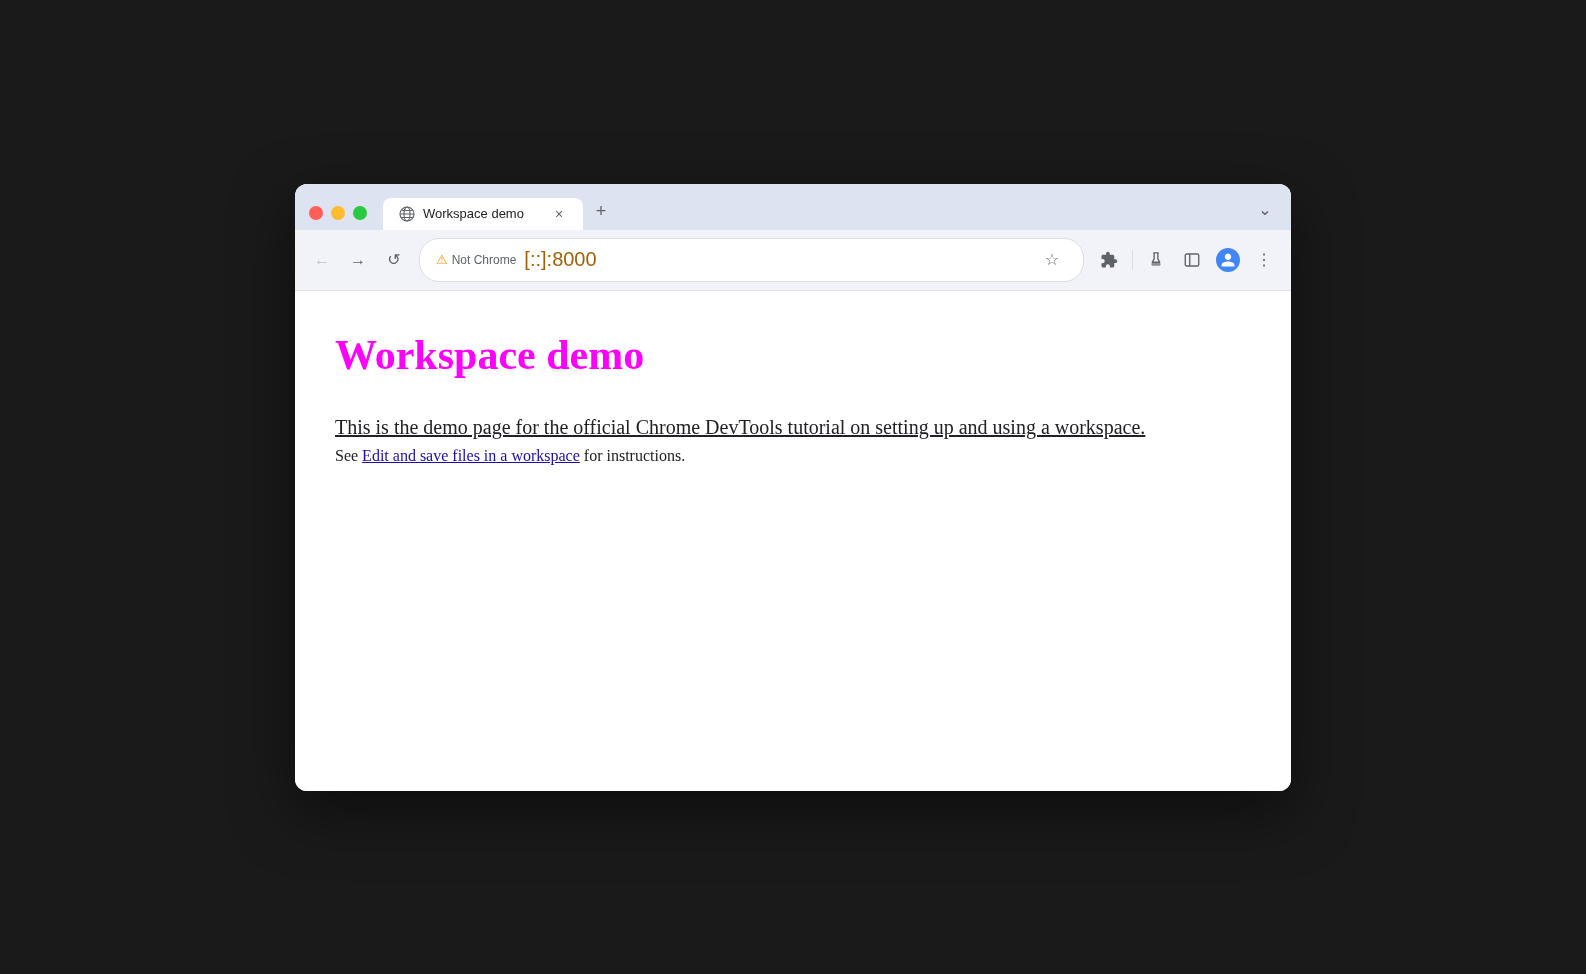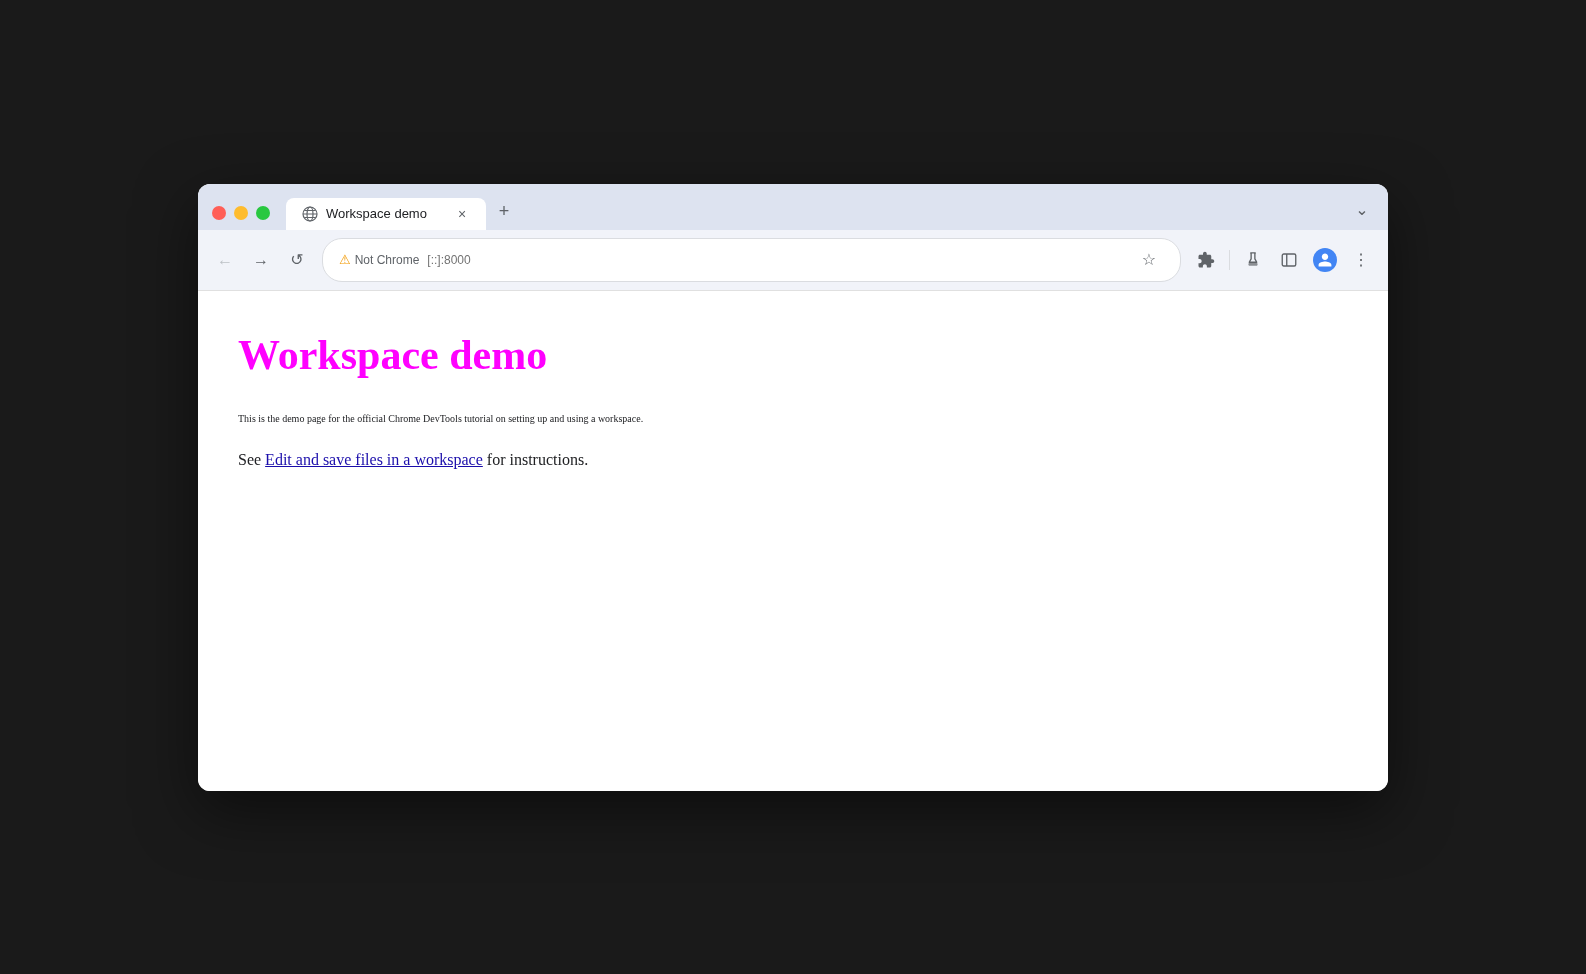--- a/index.html
+++ b/index.html
@@ -7,21 +7,21 @@
     body {
       background: #1a1a1a;
       display: flex;
       justify-content: center;
       align-items: center;
       min-height: 100vh;
       font-family: -apple-system, BlinkMacSystemFont, 'Segoe UI', sans-serif;
     }
 
     .browser-window {
-      width: 1190px;
+      width: 996px;
       background: #ffffff;
       border-radius: 12px;
       overflow: hidden;
       box-shadow: 0 20px 60px rgba(0,0,0,0.5);
     }
 
     
     .tab-bar {
       background: #dde3f0;
       padding: 10px 10px 0 10px;
@@ -170,22 +170,22 @@
       font-size: 12px;
       white-space: nowrap;
     }
 
     .warning-icon {
       color: #f29900;
       font-size: 13px;
     }
 
     .url-text {
-      color: #737373;
-      font-size: 12px;
+      color: #a16207;
+      font-size: 20px;
     }
 
     .address-actions {
       margin-left: auto;
       display: flex;
       align-items: center;
       gap: 2px;
     }
 
     .toolbar-btn {
@@ -242,25 +242,25 @@
 
     .page-heading {
       font-size: 42px;
       font-weight: bold;
       color: #ff00ff;
       margin-bottom: 32px;
       font-family: Times New Roman, serif;
     }
 
     .page-description {
-      font-size: 10px;
+      font-size: 20px;
       color: #202124;
       line-height: 1.6;
-      margin-bottom: 20px;
       font-family: Times New Roman, serif;
+      text-decoration: underline;
     }
 
     .page-link-text {
       font-size: 16px;
       color: #202124;
       line-height: 1.6;
       font-family: Times New Roman, serif;
     }
 
     .page-link {

